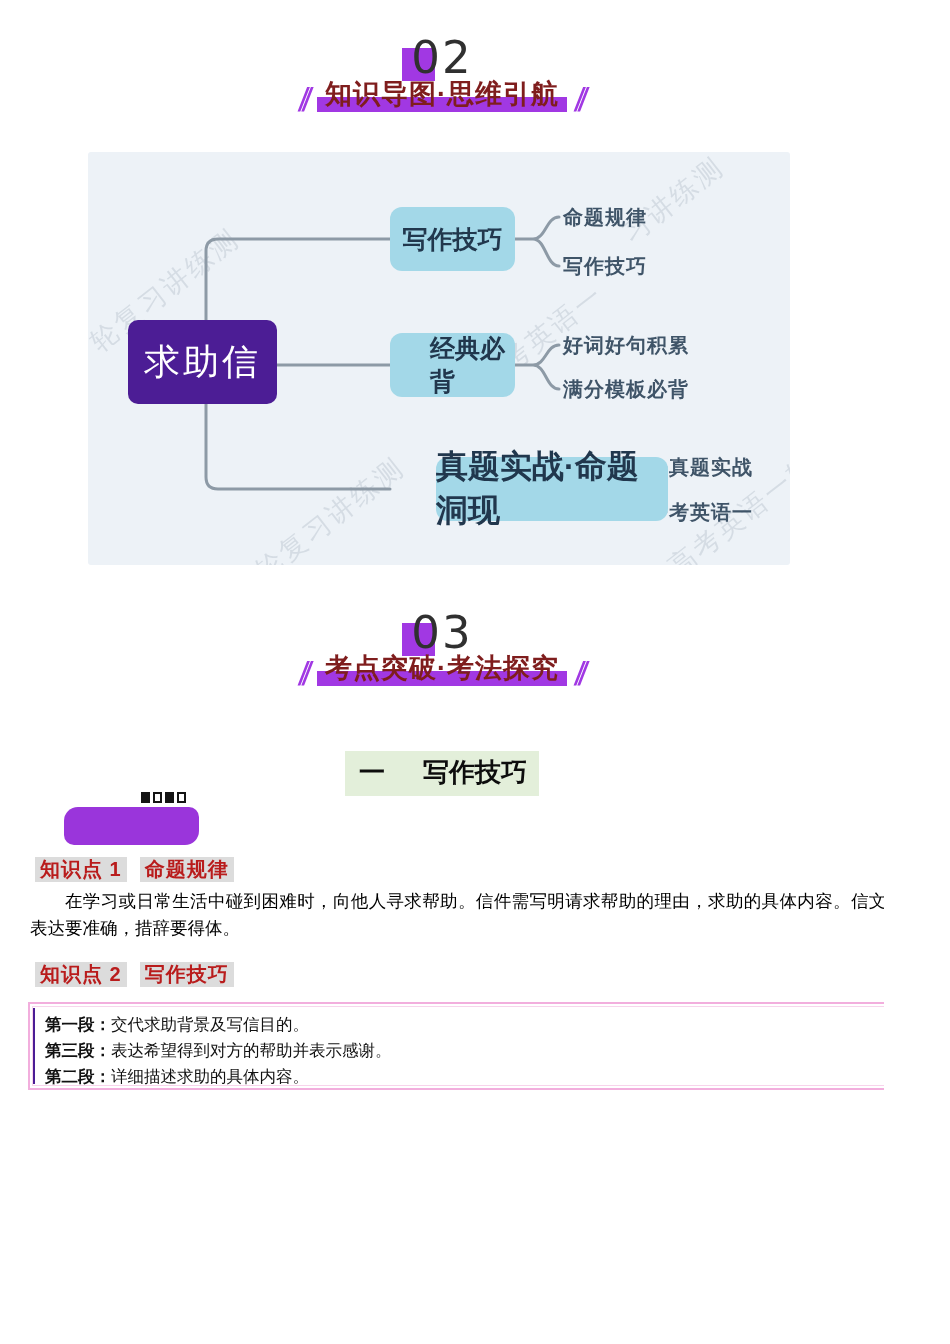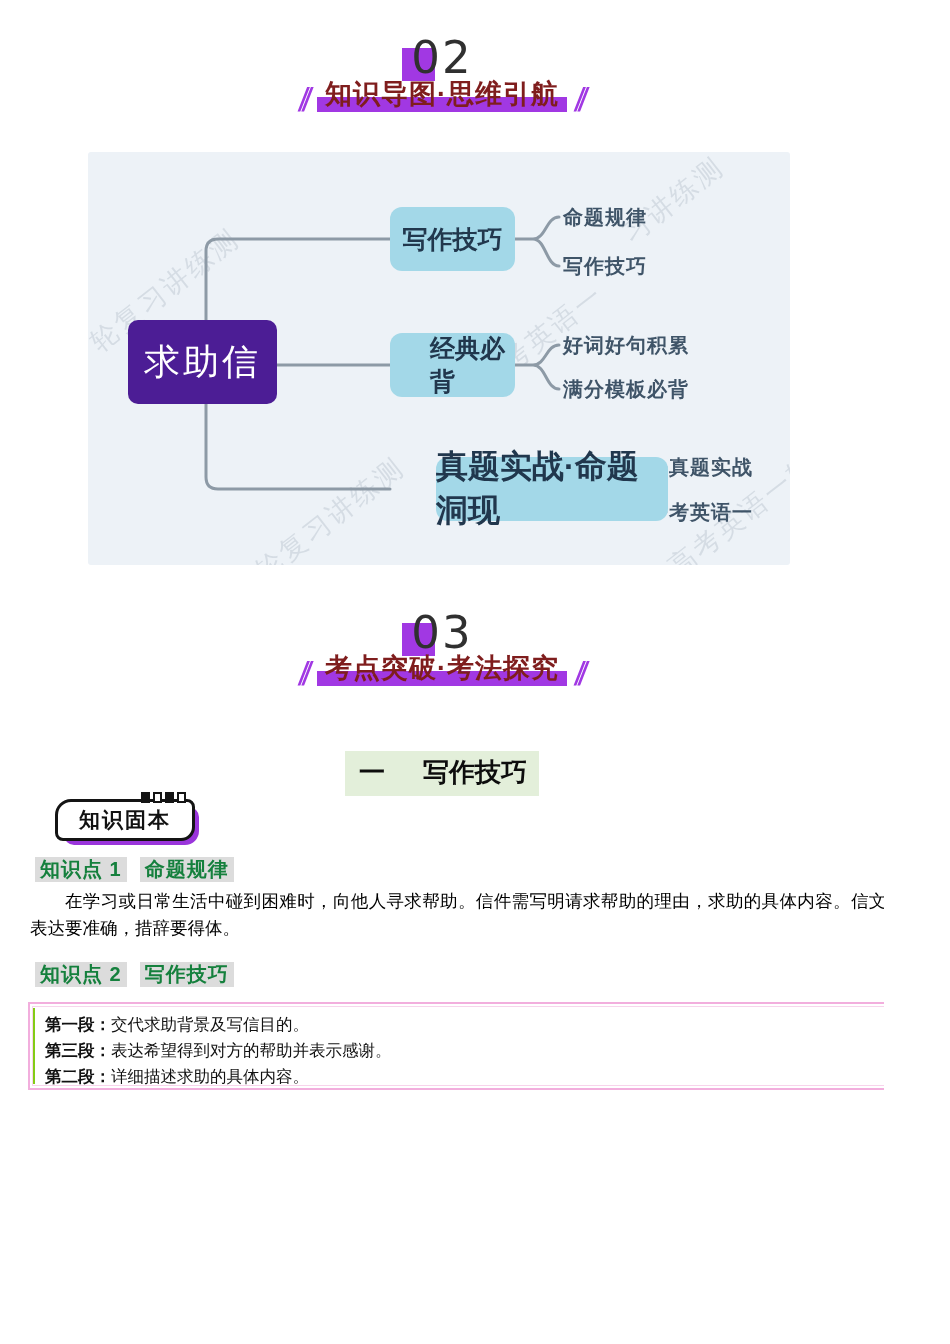--- a/index.html
+++ b/index.html
@@ -52,32 +52,32 @@
   .badge-main { position:absolute; left:0; top:3px; width:140px; height:42px; background:#ffffff;
                 border:3px solid #141414; border-radius:16px 8px 14px 8px; display:flex;
                 align-items:center; justify-content:center; font-weight:700; font-size:21px;
                 color:#111; letter-spacing:2px; }
   .badge-squares { position:absolute; left:86px; top:-4px; display:flex; gap:3px; }
   .badge-squares i { display:block; width:9px; height:11px; background:#141414; }
   .badge-squares i.hollow { background:#ffffff; border:2.5px solid #141414; }
 
   
   .kp-row { position:absolute; left:35px; display:flex; gap:13px; align-items:center; }
-  .kp-tag, .kp-title { background:#dcdcdc; color:#15803d; font-weight:700; font-size:20px;
+  .kp-tag, .kp-title { background:#dcdcdc; color:#b91c1c; font-weight:700; font-size:20px;
                        line-height:25px; padding:0 5px; letter-spacing:1px; }
 
   
   .kp-body { position:absolute; left:30px; top:888px; width:892px; font-family:Liberation Serif, serif;
              font-size:17.5px; line-height:27px; color:#000; text-indent:2em; text-align:justify; }
 
   
   .tips-box { position:absolute; left:28px; top:1002px; width:894px; height:88px; background:#fff;
               border:2px solid #f2aedd; }
   .tips-box::before { content:""; position:absolute; inset:2px; border:1px solid #f8d4ec; pointer-events:none; }
-  .tips-inner { position:absolute; left:3px; top:4px; right:4px; bottom:4px; border-left:2px solid #84cc16;
+  .tips-inner { position:absolute; left:3px; top:4px; right:4px; bottom:4px; border-left:2px solid #4c1d95;
                 padding:4px 10px 0 10px; }
   .tips-line { font-family:"Liberation Serif", serif; font-size:16.5px; line-height:26px; color:#111; }
   .tips-line b { font-weight:700; }
 </style>
 </head>
 <body>
 
 <div id="canvas">
 
   <div class="sec-num-row" style="top:33px;">
@@ -143,21 +143,20 @@
 
   <div class="heading-row">
     <div class="heading-box">
       <span>一</span>
       <span>写作技巧</span>
     </div>
   </div>
 
   <div class="badge">
     <div class="badge-shadow"></div>
-    <div class="badge-main">知识固本</div>
     <div class="badge-squares">
       <i></i>
         <i class="hollow"></i>
         <i></i>
         <i class="hollow"></i>
     </div>
   </div>
 
   <div class="kp-row" style="top:857px;">
     <span class="kp-tag">知识点 1</span>

